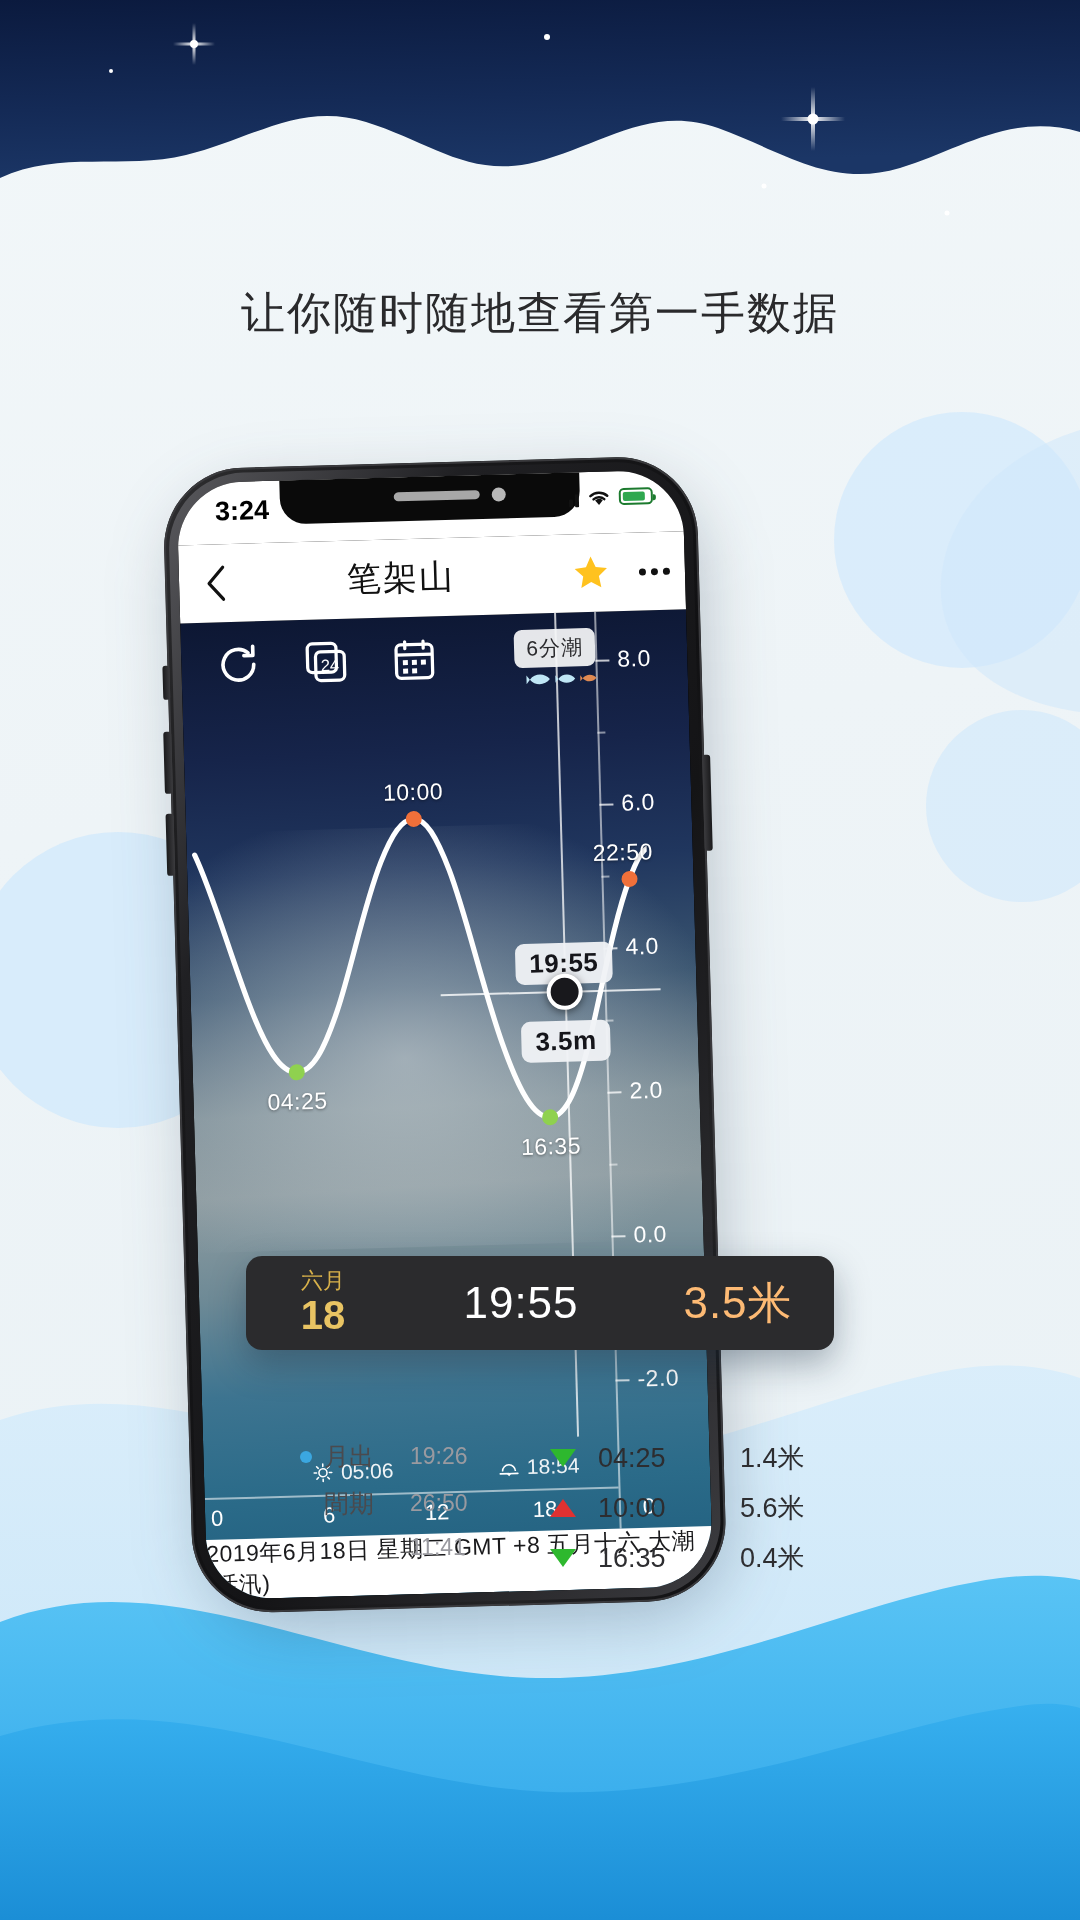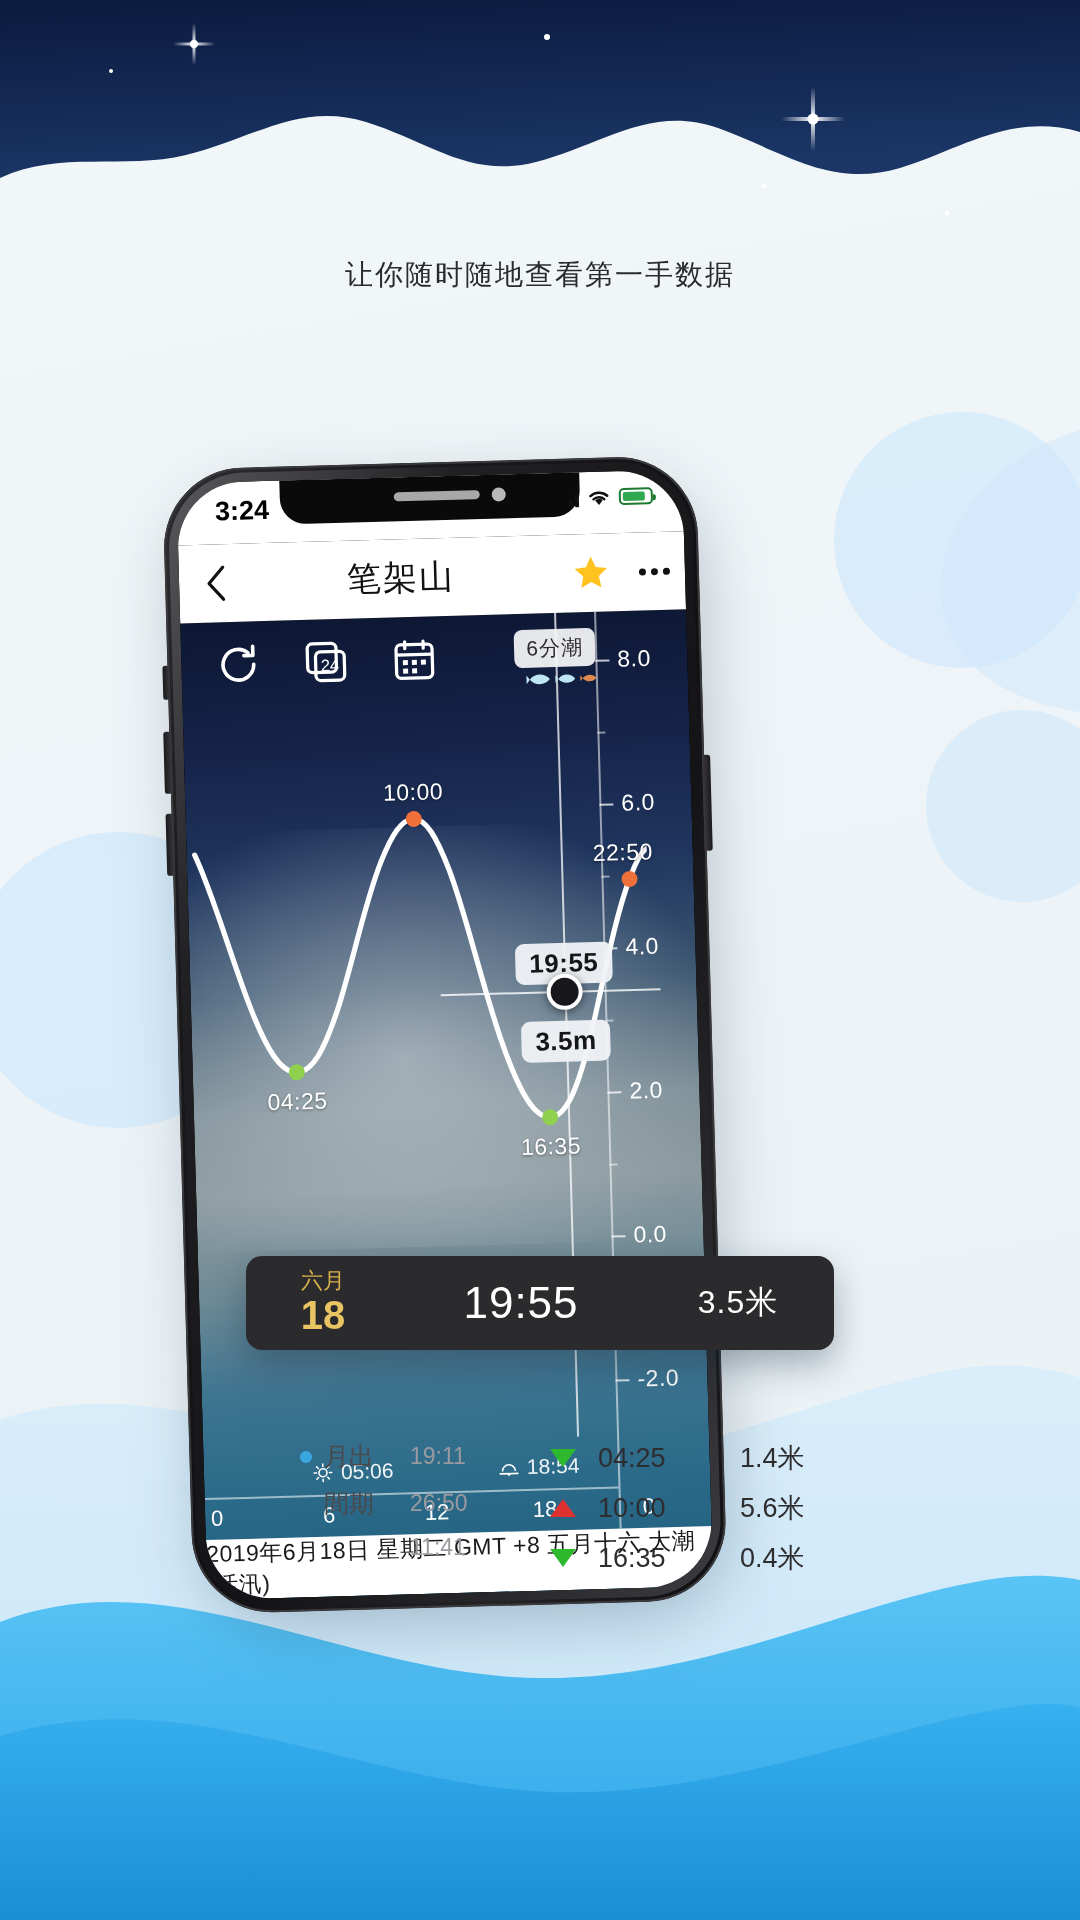--- a/index.html
+++ b/index.html
@@ -34,21 +34,21 @@
     background: linear-gradient(to right, rgba(255,255,255,0) 0%, #ffffff 50%, rgba(255,255,255,0) 100%);
   }
 
   
   .headings { position: absolute; left: 0; right: 0; top: 216px; text-align: center; z-index: 6; }
   .h-title {
     font-size: 64px; color: #1c1c1e; letter-spacing: 5px;
     font-weight: 400; line-height: 1.1;
   }
   .h-sub {
-    margin-top: 40px; font-size: 28px; color: #2a2a2c;
+    margin-top: 68px; font-size: 44px; color: #2a2a2c;
     letter-spacing: 2px; font-weight: 400;
   }
 
   
   .phone-wrap {
     position: absolute; left: 178px; top: 462px;
     width: 548px; height: 1160px; z-index: 10;
     transform: rotate(-1.6deg);
   }
   .phone-shadow {
@@ -252,21 +252,21 @@
     position: absolute; left: 246px; top: 1256px; width: 588px; height: 94px;
     background: #2b2b2d; border-radius: 16px; z-index: 20;
     display: flex; align-items: center;
     box-shadow: 0 14px 34px rgba(20,40,60,0.35);
     gap: 25px;
   }
   .fp-date { width: 154px; text-align: center; }
   .fp-month { font-size: 22px; color: #d8b14a; line-height: 1.1; }
   .fp-day { font-size: 40px; color: #e9c463; font-weight: 700; line-height: 1.1; }
   .fp-time { flex:1; text-align:center; font-size: 44px; color: #ffffff; letter-spacing:1px; }
-  .fp-height { flex:1; text-align:center; font-size: 32px; color: #ffffff; letter-spacing:1px; }
+  .fp-height { flex:1; text-align:center; font-size: 44px; color: #fdba74; letter-spacing:1px; }
 
   
   .bottom-info {
     position: absolute; left: 300px; top: 1440px; width: 520px; z-index: 19;
     display: flex; gap: 40px;
   }
   .bi-left { width: 210px; }
   .bi-row { display: flex; align-items: center; gap: 12px; margin-bottom: 14px; font-size: 25px; }
   .bi-dot { width: 12px; height: 12px; border-radius: 50%; background: #3ba7e0; display:block; }
   .bi-key { color: #4a4a4e; width: 74px; }
@@ -566,21 +566,21 @@
   </div>
   <div class="fp-time">19:55</div>
   <div class="fp-height">3.5米</div>
 </div>
 
 <div class="bottom-info">
   <div class="bi-left">
     <div class="bi-row">
       <span class="bi-dot"></span>
       <span class="bi-key">月出</span>
-      <span class="bi-val">19:11</span>
+      <span class="bi-val">19:26</span>
     </div>
     <div class="bi-row">
       <span style="width:12px;display:block;"></span>
       <span class="bi-key">間期</span>
       <span class="bi-val">26:50</span>
     </div>
     <div class="bi-row">
       <span style="width:12px;display:block;"></span>
       <span class="bi-key"></span>
       <span class="bi-val">11:41</span>

